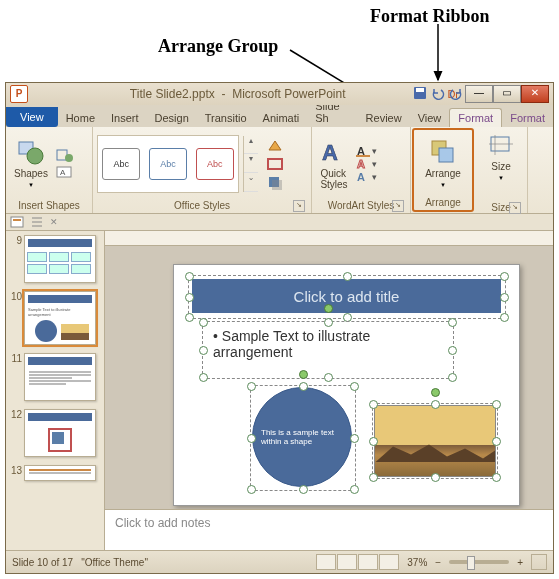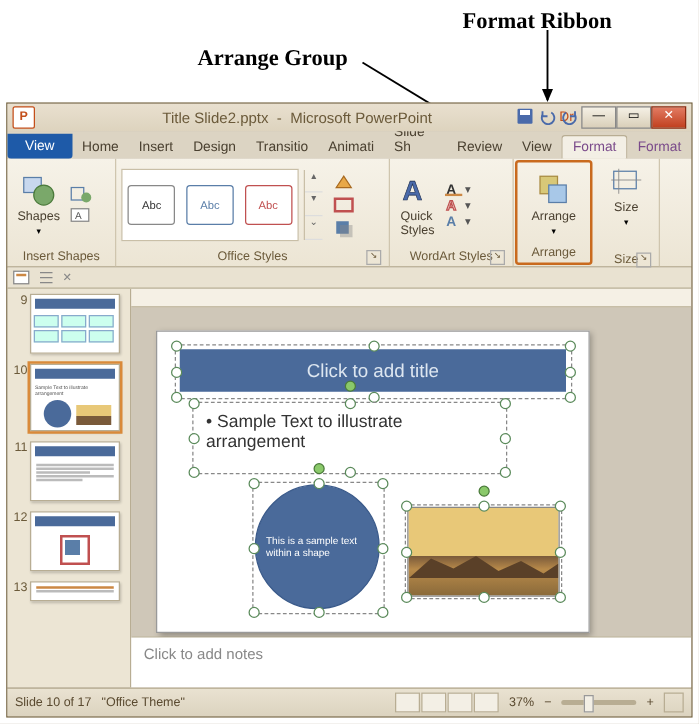--- a/index.html
+++ b/index.html
@@ -231,20 +231,21 @@
     position: relative;
   }
   .ruler-h { height:14px; background:#f5f0e5; border-bottom:1px solid #b8ad93;}
   .slide {
     width: 345px;
     height: 240px;
     background: #fff;
     border: 1px solid #999;
     box-shadow: 2px 2px 5px rgba(0,0,0,.3);
     position: relative;
+    margin-left: 48px;
   }
   .slide-title-bar {
     position:absolute; left:18px; right:18px; top:14px;
     height: 34px;
     background: #4a6a9a;
     display:flex; align-items:center; justify-content:center;
     color:#dde6f0; font-size:15px;
   }
   .sel-box {
     position:absolute;

